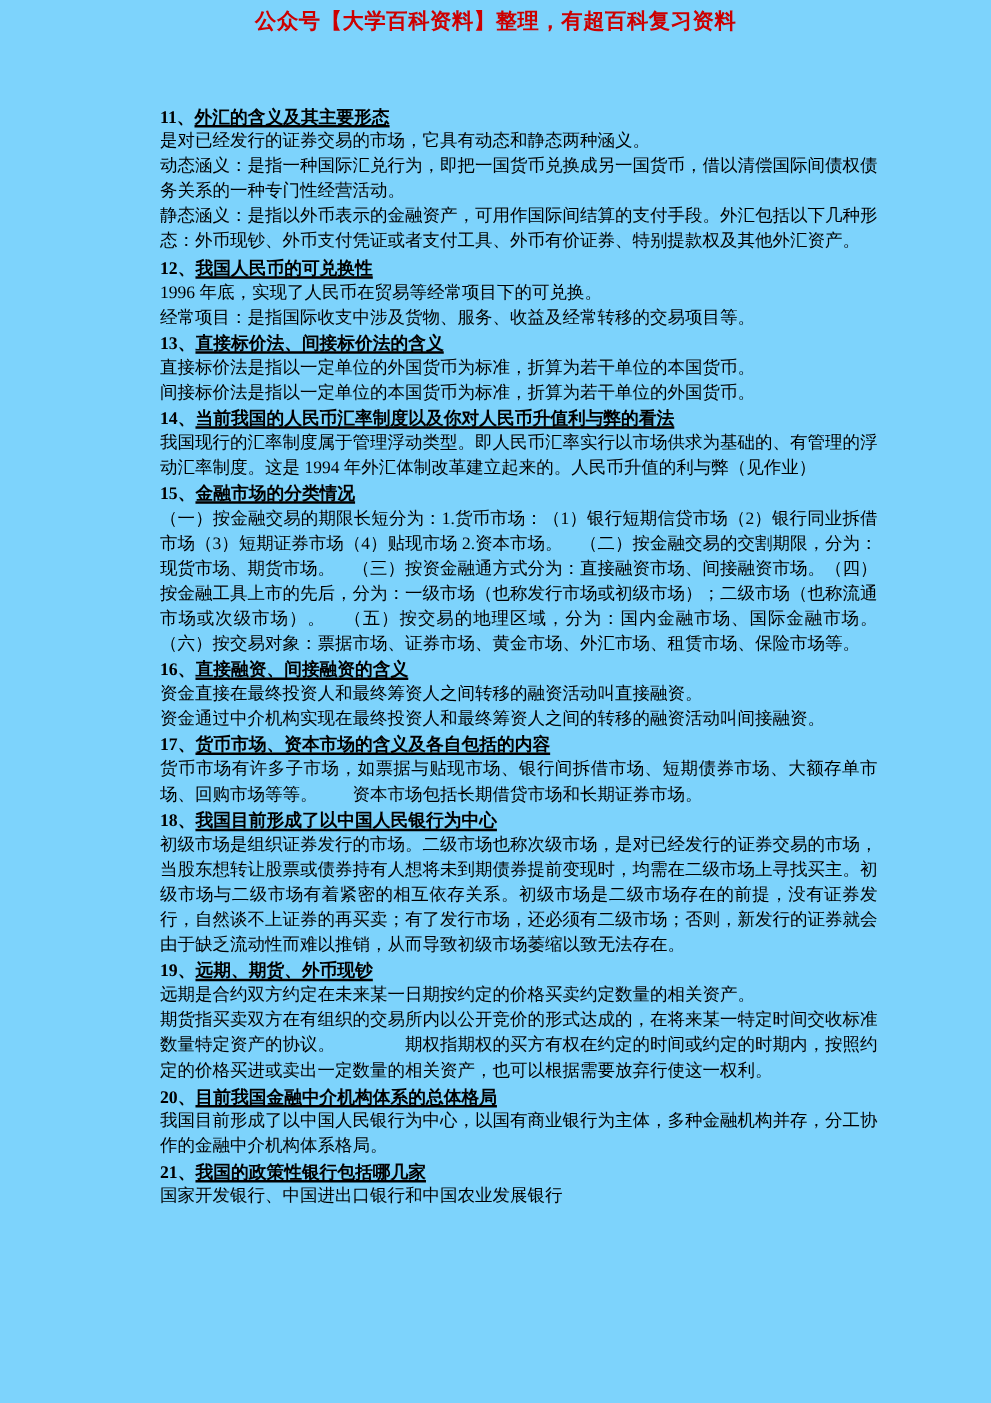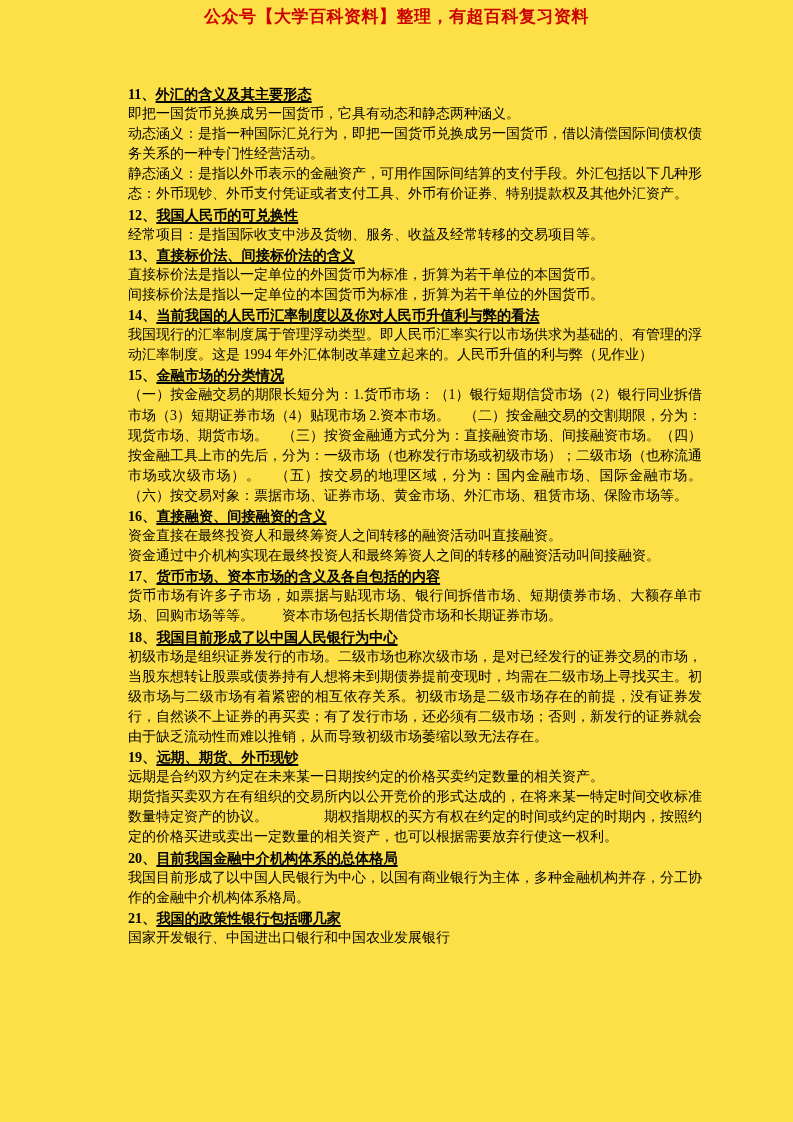--- a/index.html
+++ b/index.html
@@ -4,21 +4,21 @@
 <style>
   html, body {
     margin: 0;
     padding: 0;
     background: #ffffff;
   }
   .page {
     position: relative;
     width: 793px;
     height: 1122px;
-    background: #fde047;
+    background: #7dd3fc;
     overflow: hidden;
     font-family: "Liberation Serif", "DejaVu Serif", serif;
     color: #000000;
   }
   .page-header {
     position: absolute;
     top: 5px;
     left: 0;
     width: 100%;
     text-align: center;
@@ -56,27 +56,28 @@
 </style>
 </head>
 <body>
 
 <div class="page">
   <div class="page-header" style="color: rgb(204, 0, 0);">公众号【大学百科资料】整理，有超百科复习资料</div>
 
   <main class="content" style="color: rgb(0, 0, 0);">
   <section class="qa-section">
     <h2 class="section-heading"><span>11、</span><span class="section-title">外汇的含义及其主要形态</span></h2>
-  <p class="para">即把一国货币兑换成另一国货币，它具有动态和静态两种涵义。</p>
+  <p class="para">是对已经发行的证券交易的市场，它具有动态和静态两种涵义。</p>
         <p class="para">动态涵义：是指一种国际汇兑行为，即把一国货币兑换成另一国货币，借以清偿国际间债权债务关系的一种专门性经营活动。</p>
         <p class="para">静态涵义：是指以外币表示的金融资产，可用作国际间结算的支付手段。外汇包括以下几种形态：外币现钞、外币支付凭证或者支付工具、外币有价证券、特别提款权及其他外汇资产。</p>
       </section>
 
   <section class="qa-section">
     <h2 class="section-heading"><span>12、</span><span class="section-title">我国人民币的可兑换性</span></h2>
+  <p class="para">1996 年底，实现了人民币在贸易等经常项目下的可兑换。</p>
         <p class="para">经常项目：是指国际收支中涉及货物、服务、收益及经常转移的交易项目等。</p>
       </section>
 
   <section class="qa-section">
     <h2 class="section-heading"><span>13、</span><span class="section-title">直接标价法、间接标价法的含义</span></h2>
   <p class="para">直接标价法是指以一定单位的外国货币为标准，折算为若干单位的本国货币。</p>
         <p class="para">间接标价法是指以一定单位的本国货币为标准，折算为若干单位的外国货币。</p>
       </section>
 
   <section class="qa-section">

